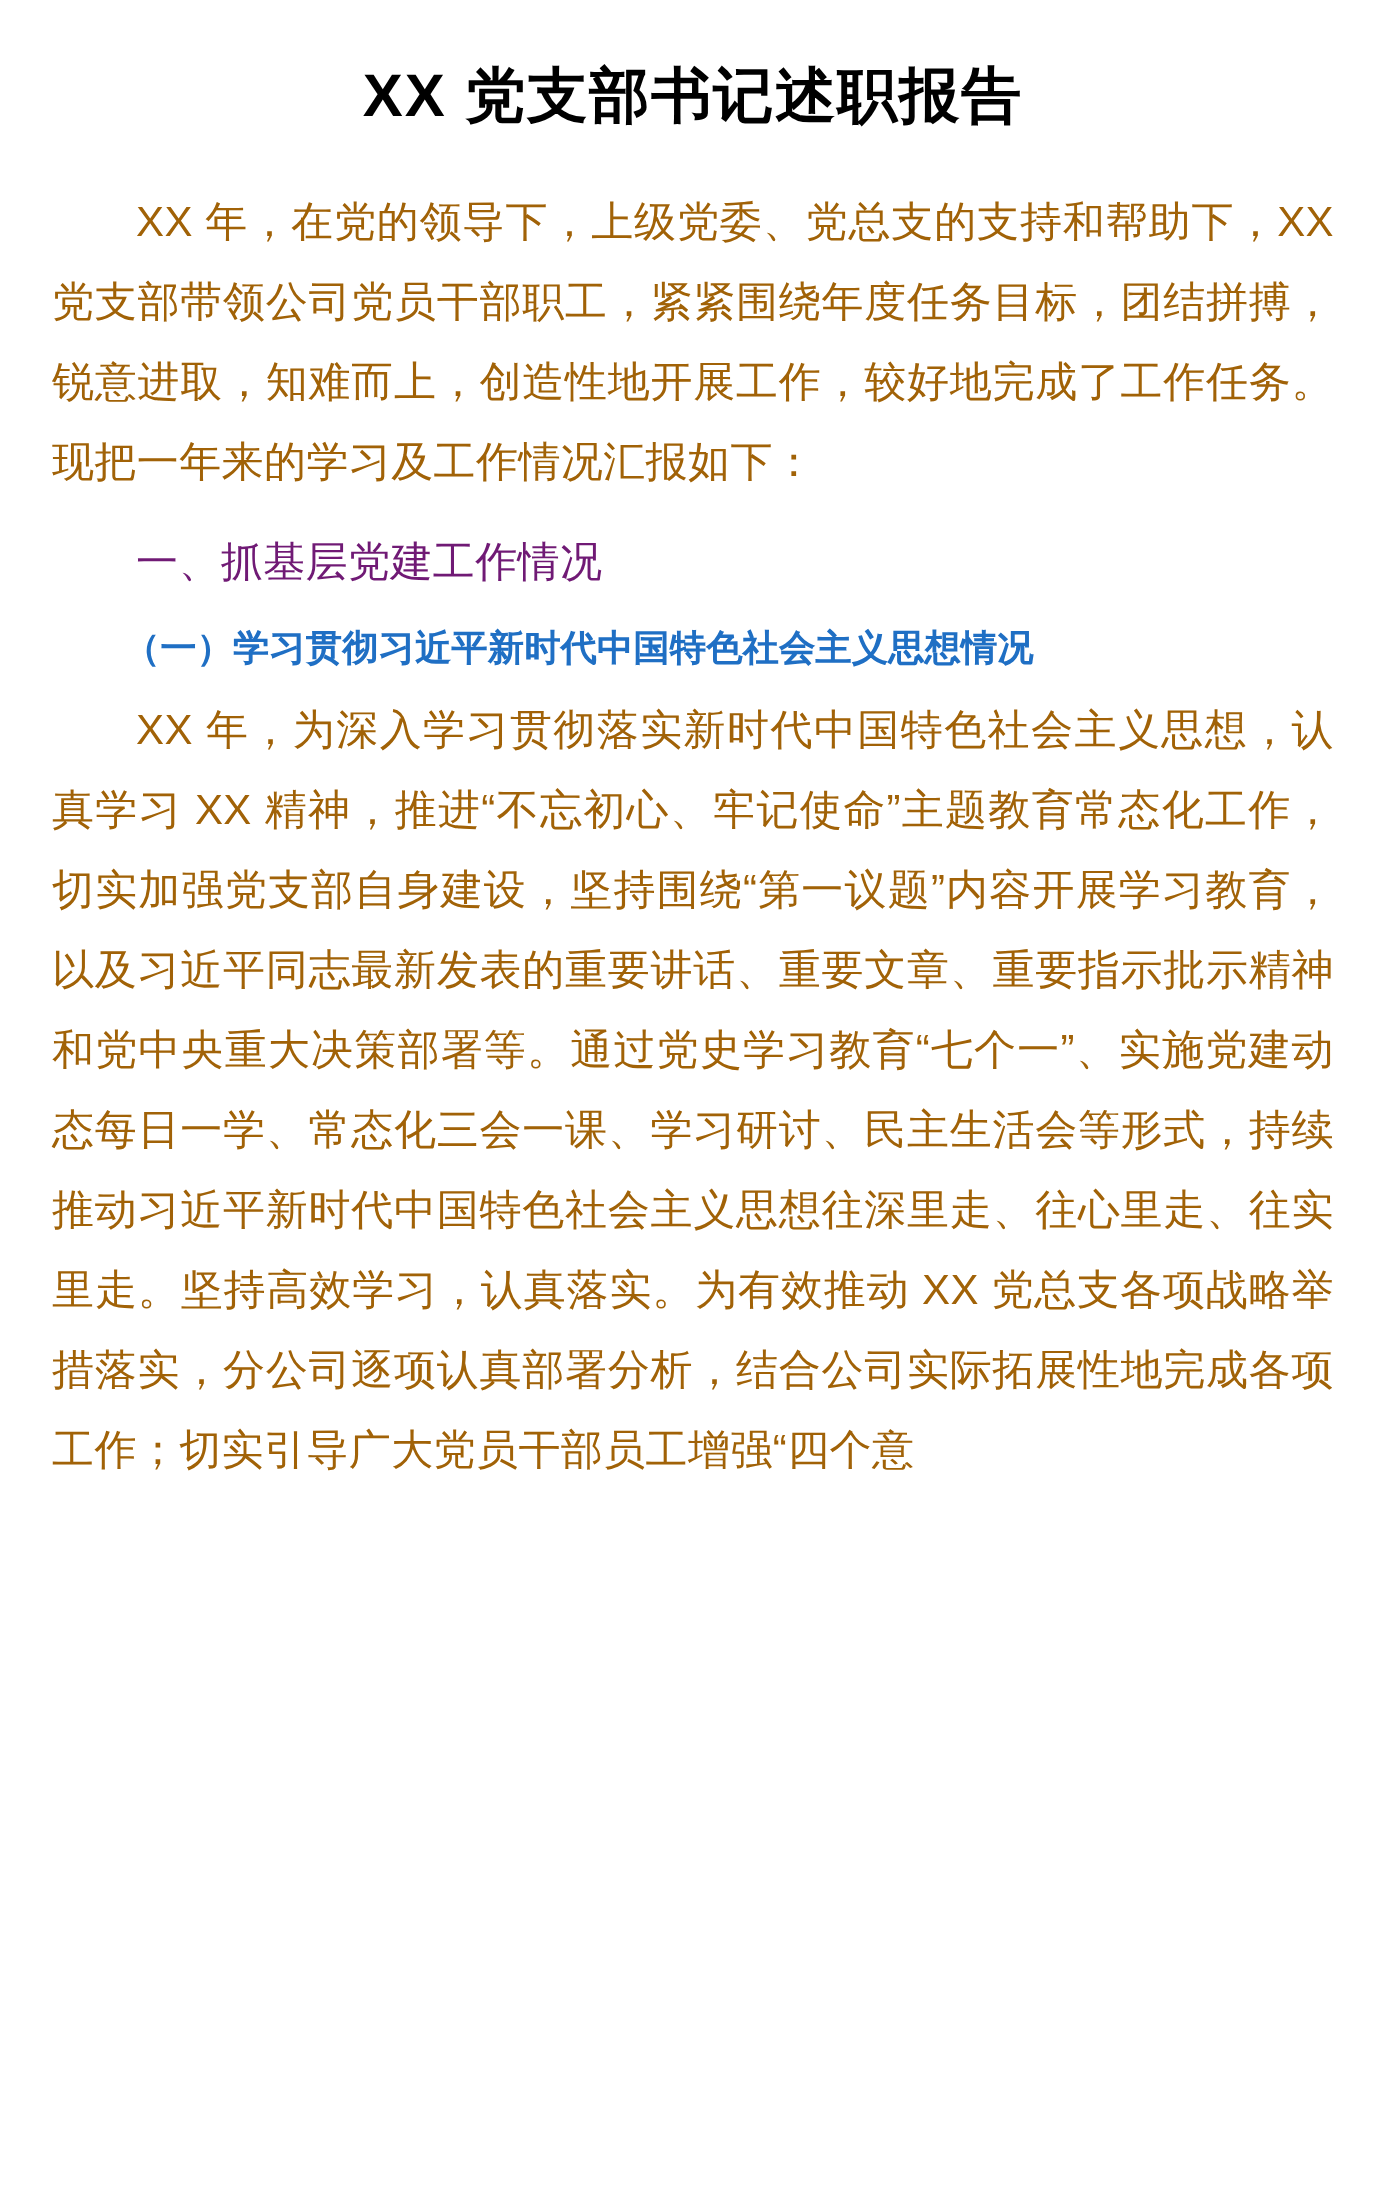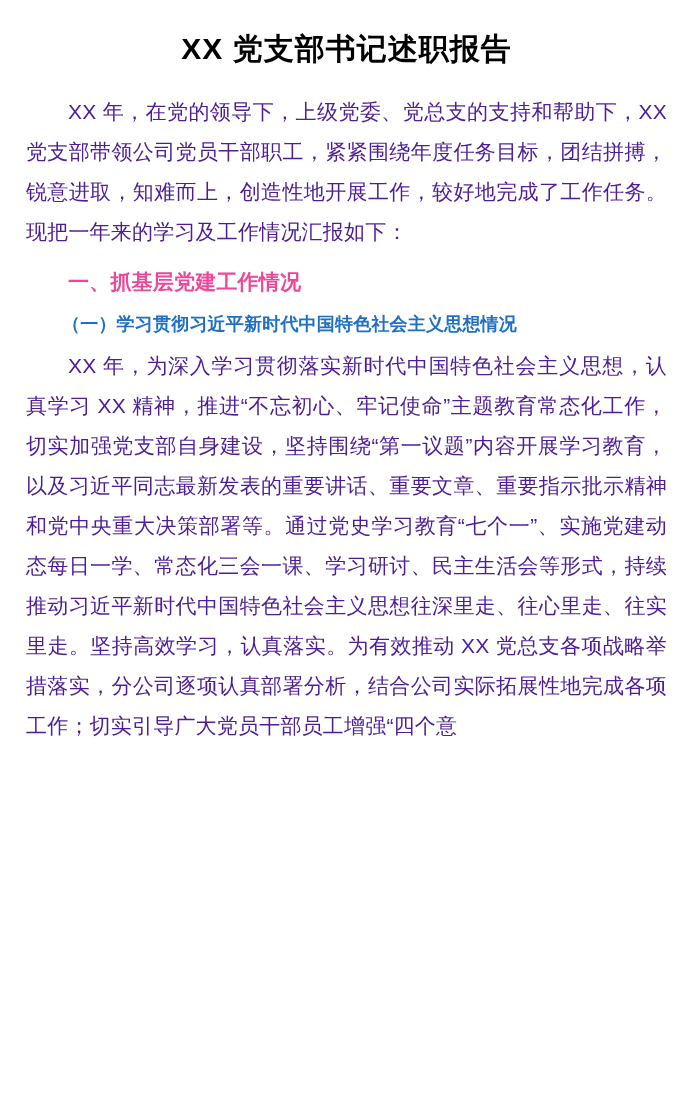--- a/index.html
+++ b/index.html
@@ -30,28 +30,28 @@
     margin: 6px 0 22px 0;
     color: #000000;
   }
   .para {
     font-size: 21px;
     line-height: 40px;
     text-align: justify;
     text-justify: inter-ideograph;
     text-indent: 2em;
     margin: 0 0 2px 0;
-    color: #4c1d95;
+    color: #a16207;
     letter-spacing: 0.2px;
   }
   .heading-1 {
     font-size: 21px;
-    font-weight: bold;
+    font-weight: normal;
     line-height: 40px;
-    color: #ec4899;
+    color: #701a75;
     text-indent: 2em;
     margin: 10px 0 2px 0;
     letter-spacing: 0.2px;
   }
   .heading-2 {
     font-size: 18px;
     font-weight: bold;
     line-height: 40px;
     color: #1f6fc4;
     text-indent: 2em;

